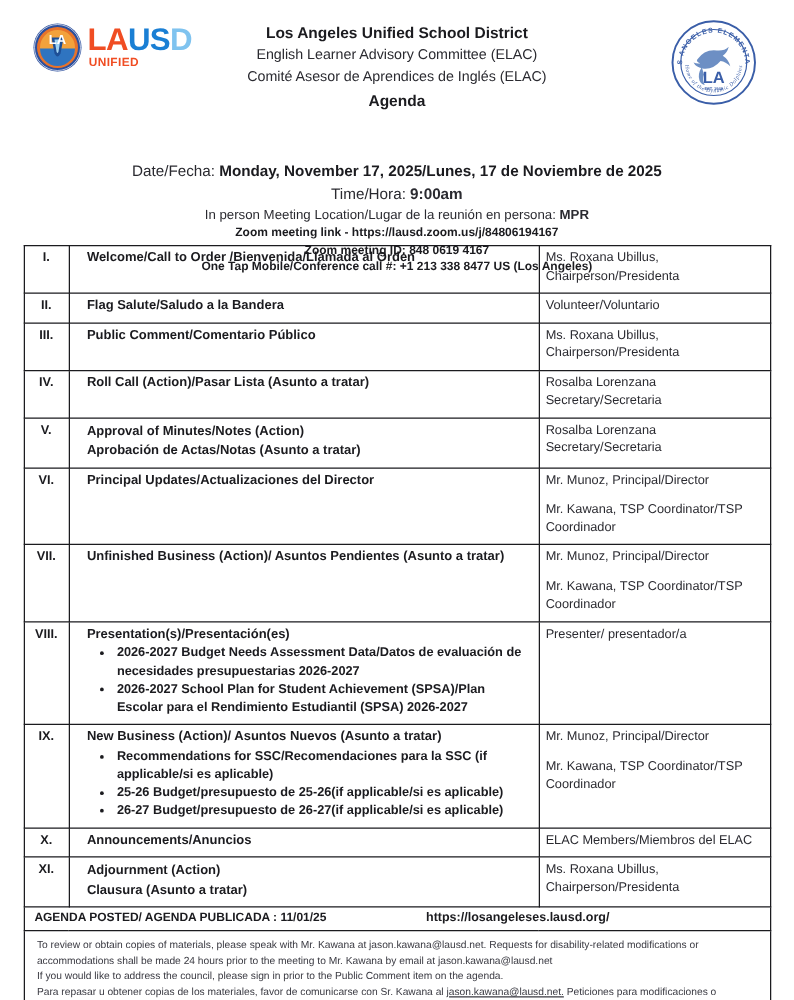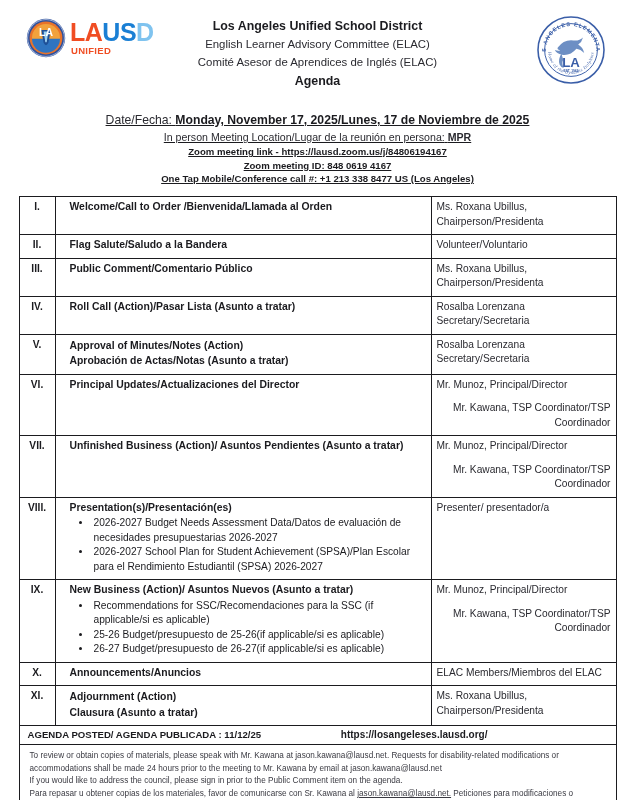--- a/index.html
+++ b/index.html
@@ -93,23 +93,22 @@
   }
   .head-text .l5 {
     font-size: 12.4px;
     font-weight: bold;
     line-height: 20px;
   }
 
   .meet-block {
     position: absolute;
     left: 0; right: 0;
-    top: 111px;
+    top: 128px;
     text-align: center;
-    text-decoration: underline;
   }
   .meet-block .date {
     font-size: 12.2px;
     line-height: 18px;
     color: #2a2a30;
   }
   .meet-block .date b { color: #1b1b1f; }
   .meet-block .time {
     font-size: 12.2px;
     line-height: 18px;
@@ -152,27 +151,27 @@
     padding-left: 14px !important;
   }
   .c-who {
     width: 185px;
     font-size: 10.2px;
     font-weight: normal;
     color: #2a2a30;
     line-height: 14.5px;
   }
   .c-who .wline { margin: 0; }
-  .c-who .wline + .wline { margin-top: 9px; text-align: right; }
+  .c-who .wline + .wline { margin-top: 9px; }
   .c-item .title { line-height: 14.5px; }
   .c-item .title2 { line-height: 15.5px; }
   ul.bullets {
     margin: 1px 0 0 0;
     padding-left: 22px;
-    font-weight: normal;
+    font-weight: bold;
     font-size: 10.2px;
     line-height: 14.5px;
     color: #1b1b1f;
   }
   ul.bullets li { margin: 0 0 0 0; padding-left: 2px; }
 
   
   .h-i   { height: 35px; }
   .h-ii  { height: 19px; }
   .h-iii { height: 36px; }
@@ -266,20 +265,24 @@
       <div class="l3">English Learner Advisory Committee (ELAC)</div>
       <div class="l4">Comité Asesor de Aprendices de Inglés (ELAC)</div>
       <div class="l5">Agenda</div>
     </div>
 
     <div class="meet-block">
       <div class="date">
         <span>Date/Fecha:</span>
         <b>Monday, November 17, 2025/Lunes, 17 de Noviembre de 2025</b>
       </div>
+      <div class="time">
+        <span>Time/Hora:</span>
+        <b>9:00am</b>
+      </div>
       <div class="loc">
         <span>In person Meeting Location/Lugar de la reunión en persona:</span>
         <b>MPR</b>
       </div>
       <div class="zoomline">Zoom meeting link - https://lausd.zoom.us/j/84806194167</div>
       <div class="zoomline">Zoom meeting ID: 848 0619 4167</div>
       <div class="zoomline">One Tap Mobile/Conference call #: +1 213 338 8477 US (Los Angeles)</div>
     </div>
   </div>
 
@@ -405,21 +408,21 @@
           <div class="title2">Clausura (Asunto a tratar)</div>
         </td>
         <td class="c-who">
           <div class="wline">Ms. Roxana Ubillus, Chairperson/Presidenta</div>
         </td>
       </tr>
 
       <tr class="posted-row">
         <td colspan="3">
           <div class="posted-flex">
-            <span class="posted-left">AGENDA POSTED/ AGENDA PUBLICADA : 11/12/25</span>
+            <span class="posted-left">AGENDA POSTED/ AGENDA PUBLICADA : 11/01/25</span>
             <span class="posted-right">https://losangeleses.lausd.org/</span>
           </div>
         </td>
       </tr>
 
       <tr class="notes-row">
         <td colspan="3" class="notes">
           <p>To review or obtain copies of materials, please speak with  Mr. Kawana at jason.kawana@lausd.net. Requests for disability-related modifications or</p>
           <p>accommodations shall be made 24 hours prior to the meeting to Mr. Kawana by email at jason.kawana@lausd.net</p>
           <p>If you would like to address the council, please sign in prior to the Public Comment item on the agenda.</p>

